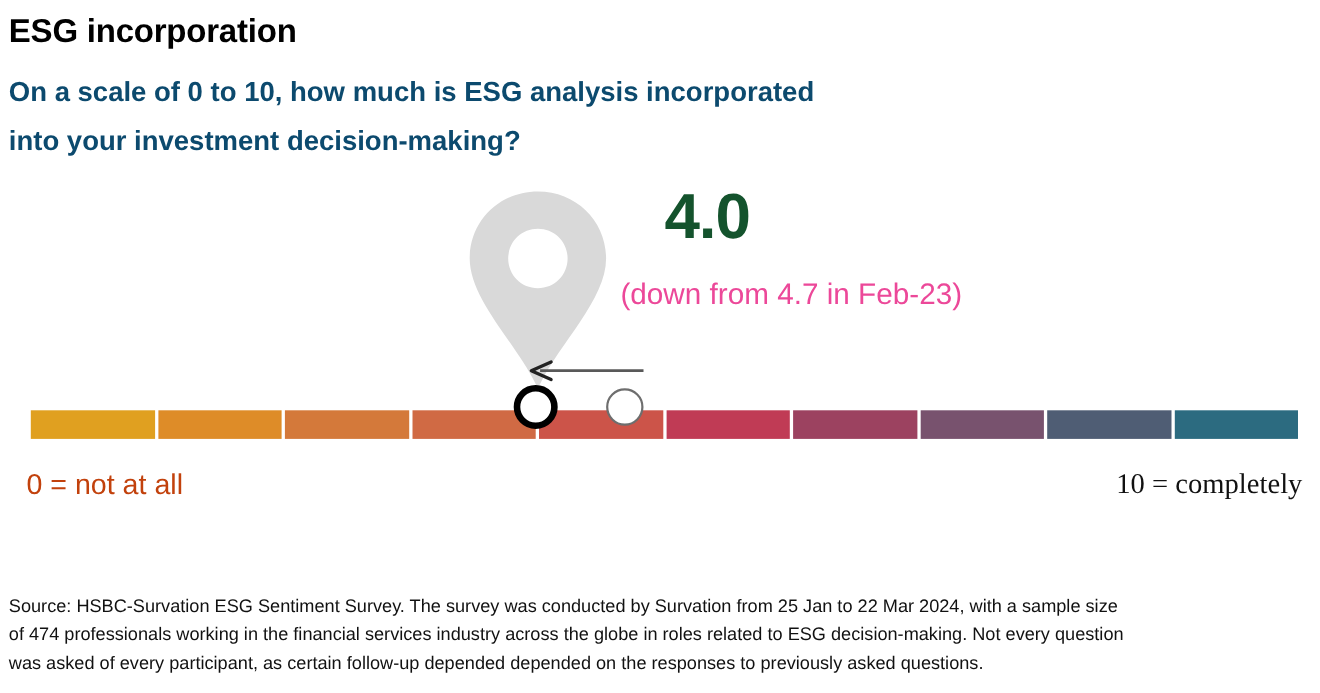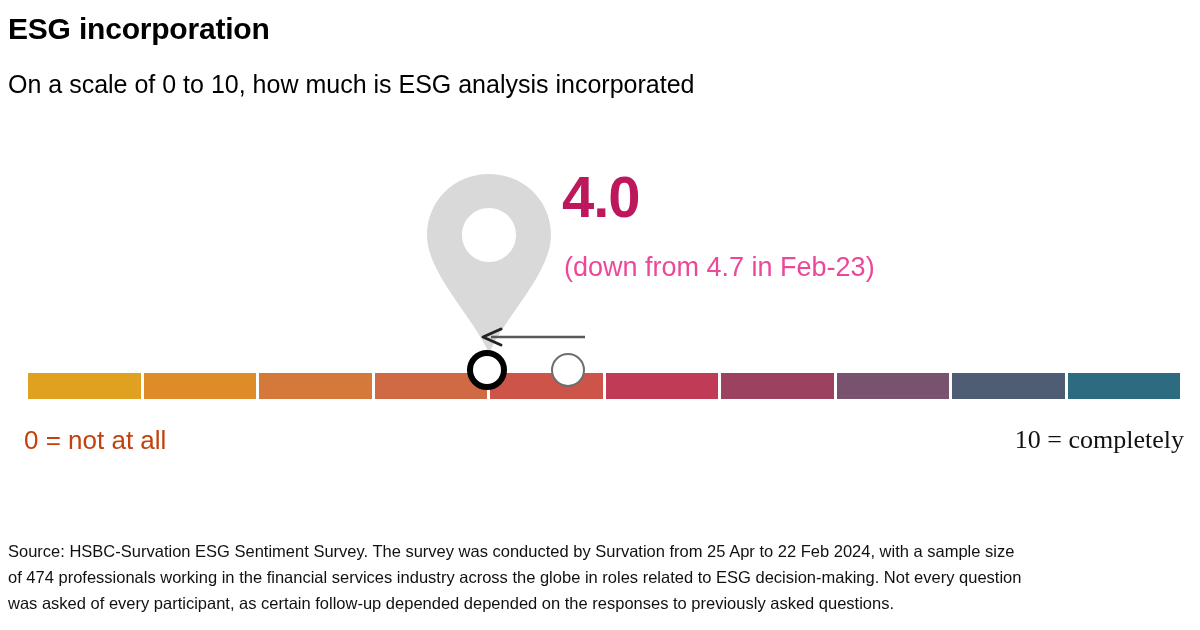--- a/index.html
+++ b/index.html
@@ -13,22 +13,22 @@
   .page { position:relative; width:1200px; height:630px; }
 
   
   .title {
     position:absolute; left:8px; top:12px;
     font-size:30px; font-weight:bold; letter-spacing:-0.2px;
     color:#000000; white-space:nowrap;
   }
   .subtitle {
     position:absolute; left:8px; top:62px;
-    font-size:25px; font-weight:normal; line-height:44px;
-    color:#000000; white-space:nowrap;
+    font-size:25px; font-weight:bold; line-height:44px;
+    color:#0c4a6e; white-space:nowrap;
   }
   .subtitle .l2 { display:block; }
 
   
   .pin { position:absolute; left:425px; top:172px; width:128px; height:180px; }
 
   
   .big-value {
     position:absolute; left:562px; top:168px;
     font-size:58px; font-weight:bold; line-height:58px;
@@ -81,31 +81,32 @@
   .source .sline { display:block; white-space:nowrap; }
 </style>
 </head>
 <body>
 
 <div class="page">
 
   <div class="title">ESG incorporation</div>
   <div class="subtitle">
     <span class="l1">On a scale of 0 to 10, how much is ESG analysis incorporated</span>
+    <span class="l2">into your investment decision-making?</span>
   </div>
 
   <div class="pin">
     <svg viewBox="0 0 128 180" width="128" height="180" aria-hidden="true">
       <path id="pin-path" d="M64 2 C29 2 2 29 2 63 C2 100 44 140 62 177 C63 179 65 179 66 177
                C84 140 126 100 126 63 C126 29 99 2 64 2 Z
                M64 36 C79 36 91 48 91 63 C91 78 79 90 64 90 C49 90 37 78 37 63 C37 48 49 36 64 36 Z" fill="#D9D9D9" fill-rule="evenodd"></path>
     </svg>
   </div>
 
-  <div class="big-value" style="color: #be185d;">4.0</div>
+  <div class="big-value" style="color: #14532d; margin-left: 42px;">4.0</div>
   <div class="sub-value">(down from 4.7 in Feb-23)</div>
 
   <div class="arrow">
     <svg viewBox="0 0 120 24" width="120" height="24" aria-hidden="true">
       <line id="arrow-line" x1="16" y1="12" x2="110" y2="12" stroke="#595959" stroke-width="2.5"></line>
       <polyline id="arrow-head" points="26,4 8,12 26,20" fill="none" stroke="#222222" stroke-width="3" stroke-linecap="round" stroke-linejoin="round"></polyline>
     </svg>
   </div>
 
   <div class="scale-wrap" id="scale-bar">
@@ -121,18 +122,18 @@
       <div class="seg" style="background: rgb(44, 107, 128);"></div>
     </div>
 
   <div class="marker-current"></div>
   <div class="marker-previous"></div>
 
   <div class="label-low">0 = not at all</div>
   <div class="label-high">10 = completely</div>
 
   <div class="source">
-    <span class="sline">Source: HSBC-Survation ESG Sentiment Survey. The survey was conducted by Survation from 25 Apr to 22 Feb 2024, with a sample size</span>
+    <span class="sline">Source: HSBC-Survation ESG Sentiment Survey. The survey was conducted by Survation from 25 Jan to 22 Mar 2024, with a sample size</span>
     <span class="sline">of 474 professionals working in the financial services industry across the globe in roles related to ESG decision-making. Not every question</span>
     <span class="sline">was asked of every participant, as certain follow-up depended depended on the responses to previously asked questions.</span>
   </div>
 
 </div>
 
 </body></html>

